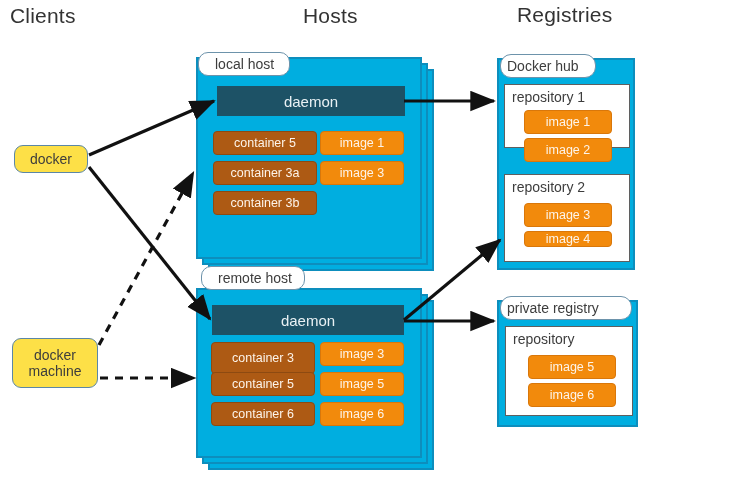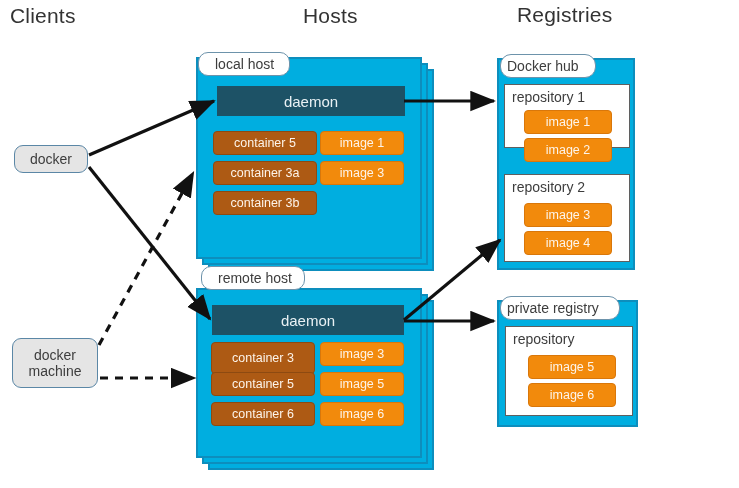--- a/index.html
+++ b/index.html
@@ -24,21 +24,21 @@
     font-weight:400;
     letter-spacing:0.2px;
     white-space:nowrap;
   }
 
   
   .client-box{
     box-sizing:border-box;
     border:1.6px solid #5b87a6;
     border-radius:9px;
-    background:#e5e5e5;
+    background:#fde047;
     display:flex;
     align-items:center;
     justify-content:center;
     text-align:left;
     color:#3d3d3d;
     font-size:14px;
     line-height:1.15;
   }
 
   
@@ -238,28 +238,28 @@
     <div class="pill image" style="left:19px;top:53px;width:88px;height:24px;">
       <span>image 2</span>
     </div>
   </div>
 
   <div class="repo" style="left:504px;top:174px;width:126px;height:88px;">
     <span class="repo-label">repository 2</span>
     <div class="pill image" style="left:19px;top:28px;width:88px;height:24px;">
       <span>image 3</span>
     </div>
-    <div class="pill image" style="left:19px;top:56px;width:88px;height:24px;">
+    <div class="pill image" style="left:19px;top:56px;width:88px;height:16px;">
       <span>image 4</span>
     </div>
   </div>
 
   <div class="registry" style="left:497px;top:300px;width:141px;height:127px;"></div>
 
-  <div class="reg-tab" style="left:500px;top:296px;width:120px;height:24px;">
+  <div class="reg-tab" style="left:500px;top:296px;width:132px;height:24px;">
     <span>private registry</span>
   </div>
 
   <div class="repo" style="left:505px;top:326px;width:128px;height:90px;">
     <span class="repo-label">repository</span>
     <div class="pill image" style="left:22px;top:28px;width:88px;height:24px;">
       <span>image 5</span>
     </div>
     <div class="pill image" style="left:22px;top:56px;width:88px;height:24px;">
       <span>image 6</span>

